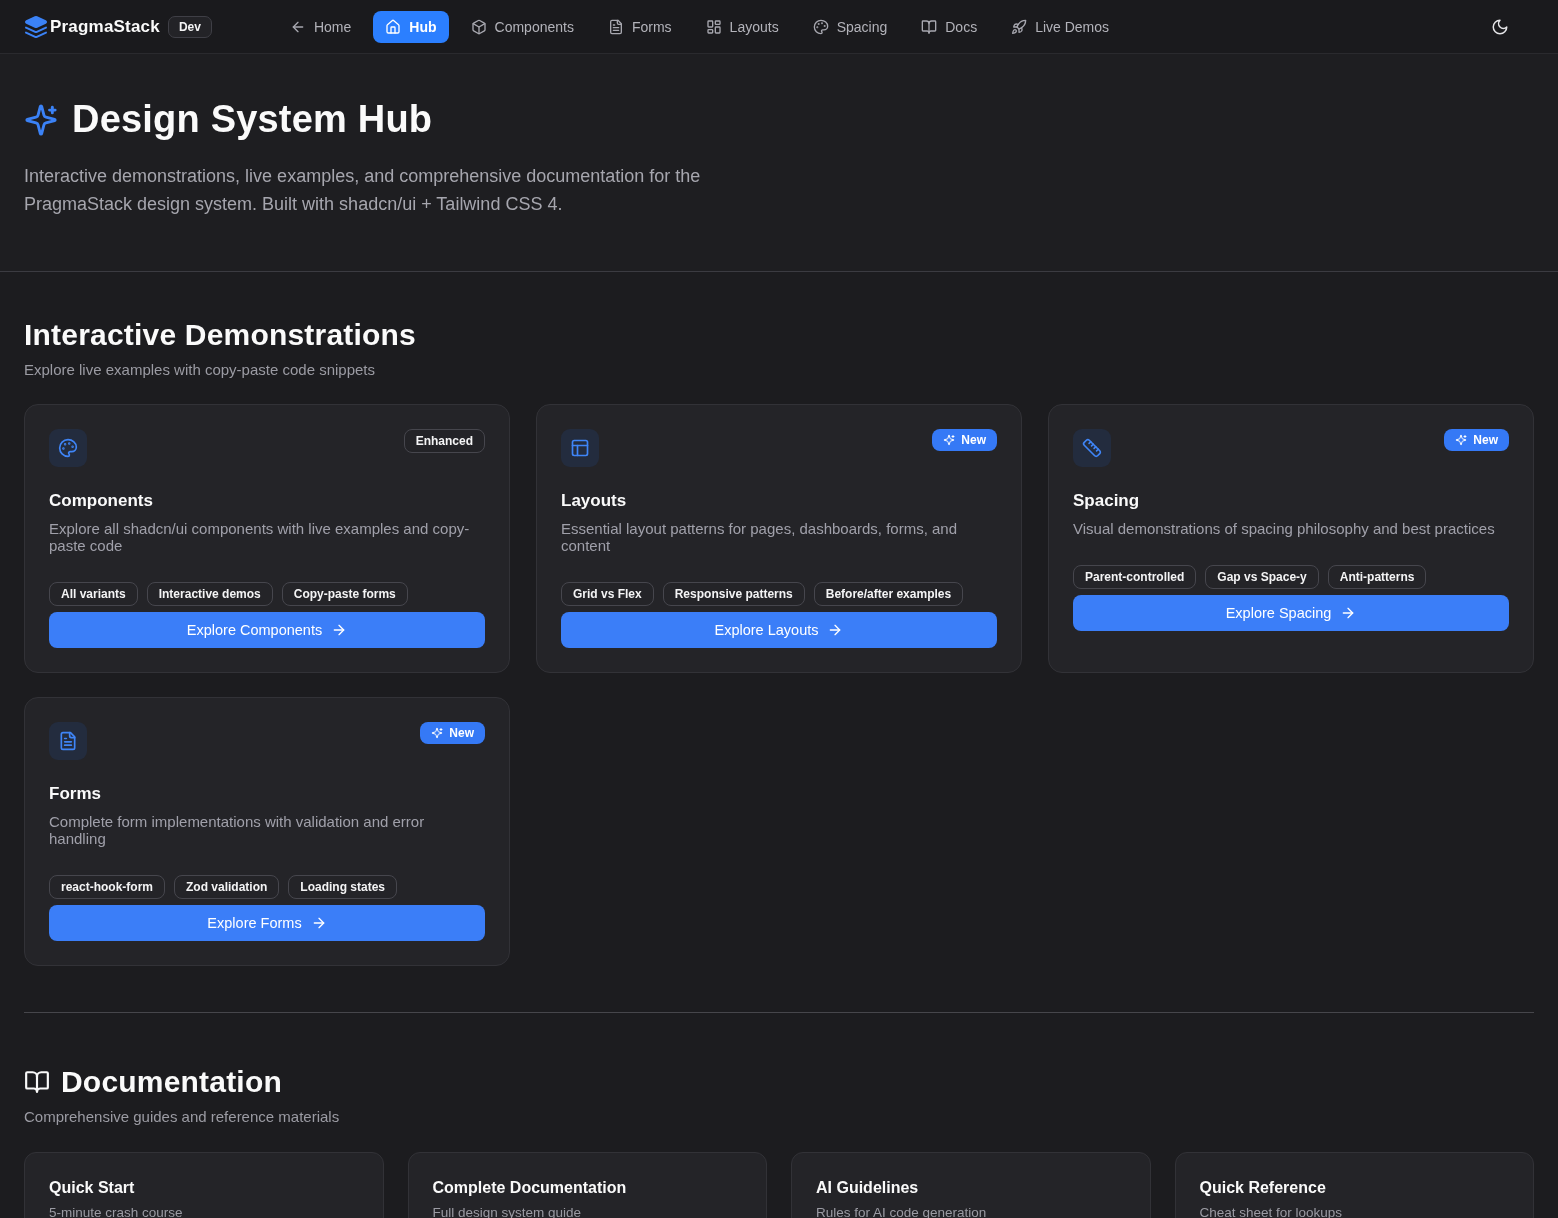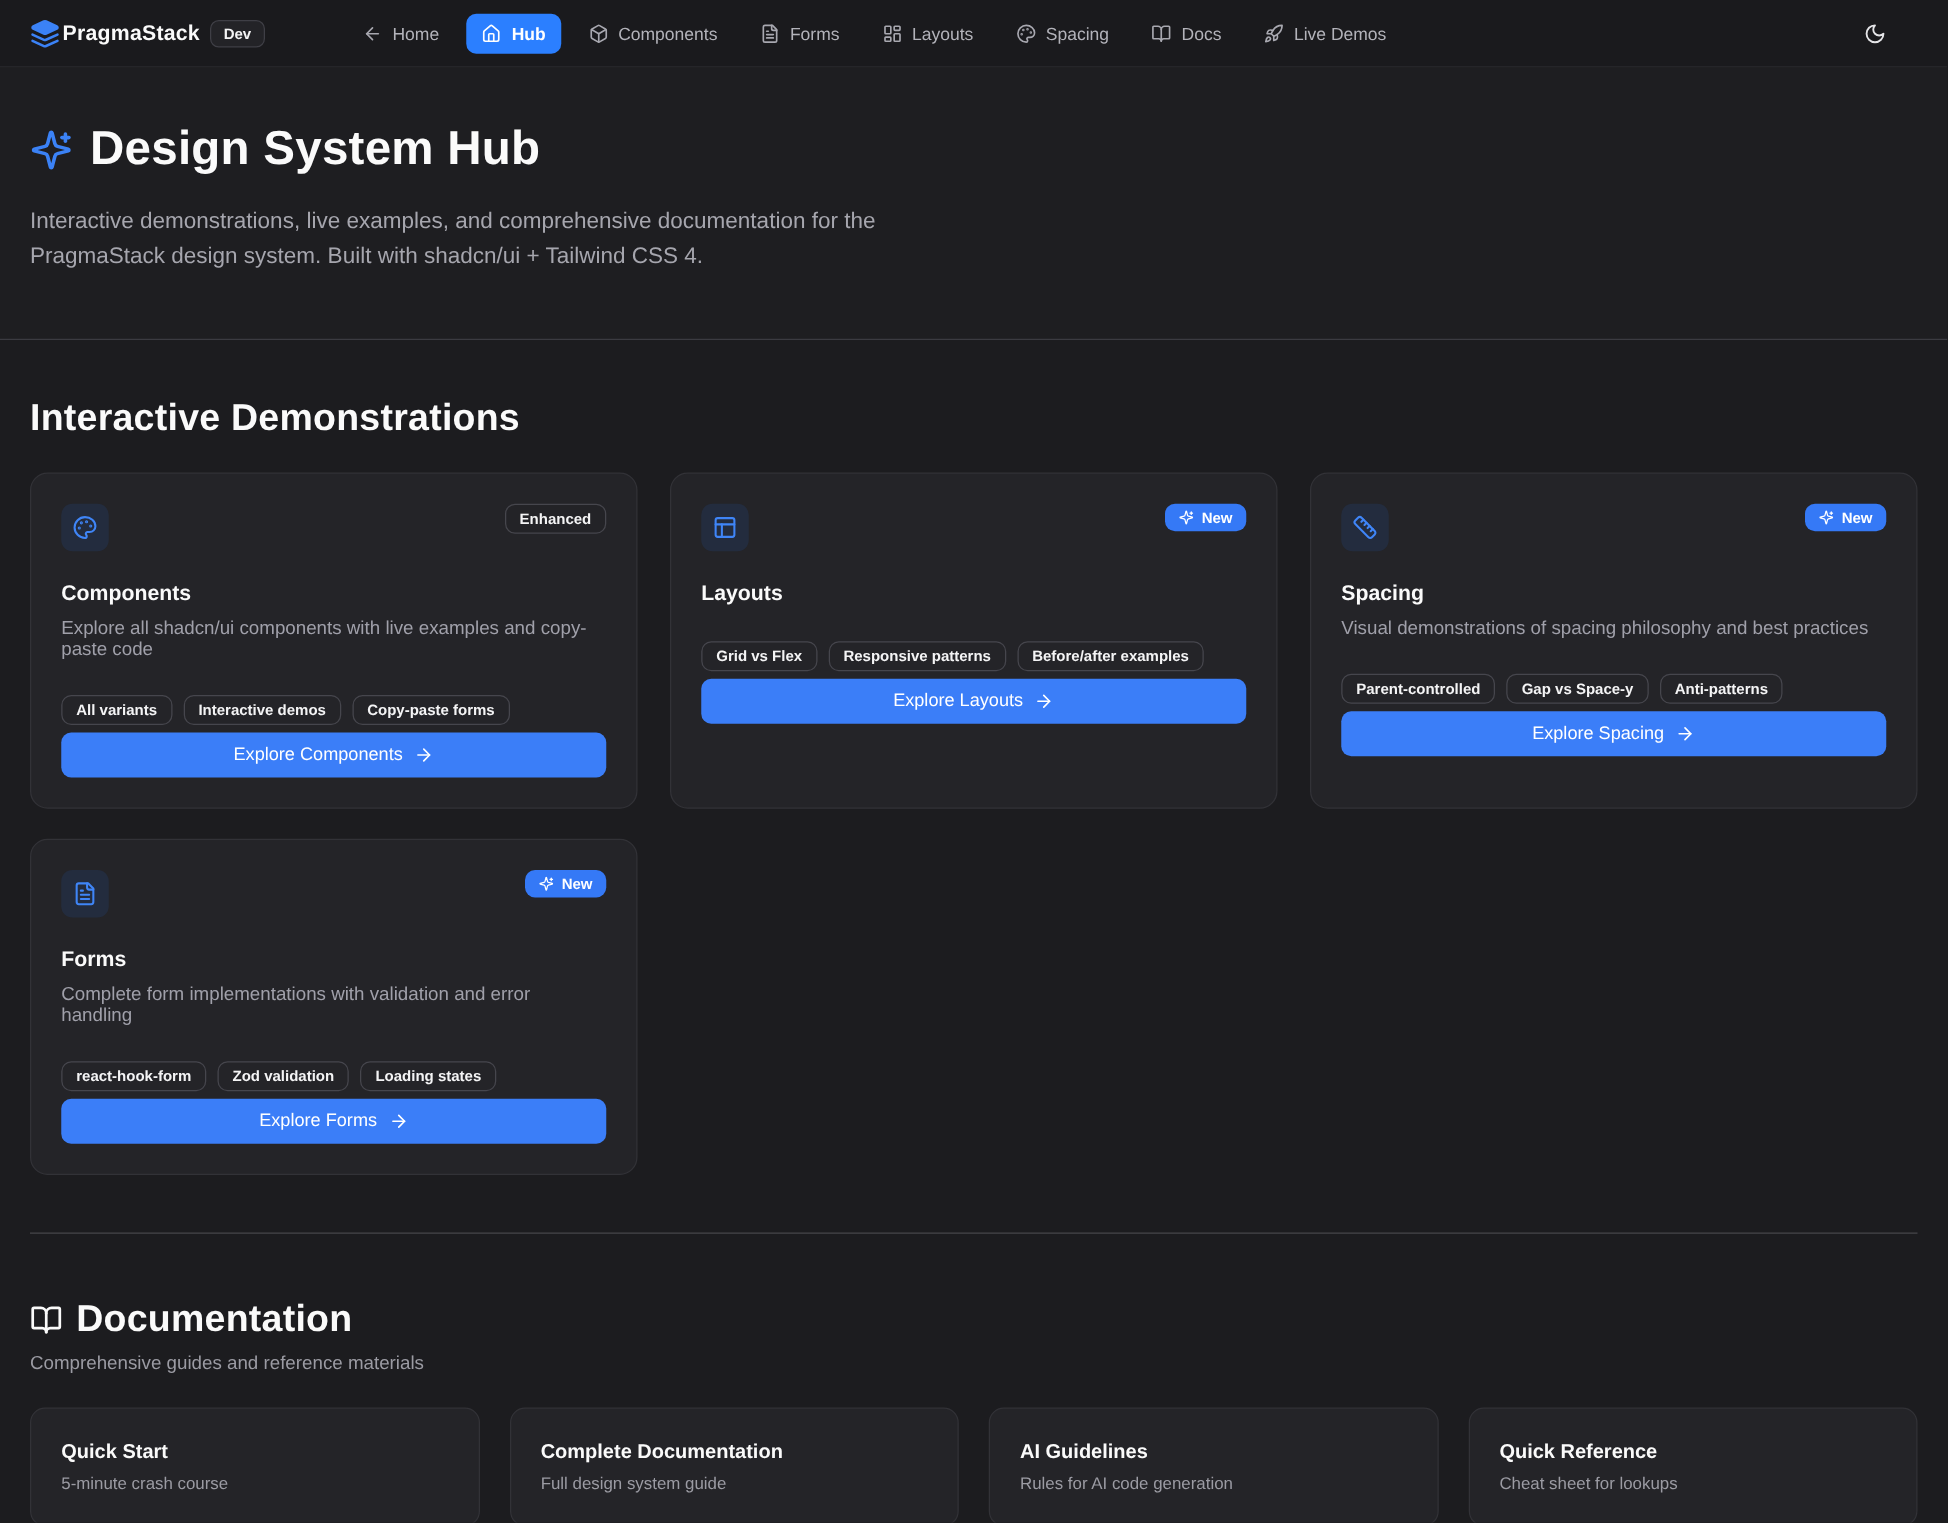--- a/index.html
+++ b/index.html
@@ -280,20 +280,21 @@
         </svg>
     </span>
     <h1 class="hero-title">Design System Hub</h1>
   </div>
   <p class="hero-desc">Interactive demonstrations, live examples, and comprehensive documentation for the PragmaStack design system. Built with shadcn/ui + Tailwind CSS 4.</p>
 </section>
 
 <main class="main">
 
   <h2 class="section-title">Interactive Demonstrations</h2>
+  <p class="section-sub">Explore live examples with copy-paste code snippets</p>
 
   <div class="demo-grid">
 
     <div class="demo-card">
       <div class="card-top">
         <div class="icon-tile">
           <svg width="20" height="20" viewBox="0 0 24 24" fill="none" stroke="currentColor" stroke-width="2" stroke-linecap="round" stroke-linejoin="round">
               <circle cx="13.5" cy="6.5" r=".5" fill="currentColor"></circle>
               <circle cx="17.5" cy="10.5" r=".5" fill="currentColor"></circle>
               <circle cx="8.5" cy="7.5" r=".5" fill="currentColor"></circle>
@@ -335,20 +336,21 @@
             <svg width="12" height="12" viewBox="0 0 24 24" fill="none" stroke="currentColor" stroke-width="2" stroke-linecap="round" stroke-linejoin="round">
                 <path d="M9.937 15.5A2 2 0 0 0 8.5 14.063l-6.135-1.582a.5.5 0 0 1 0-.962L8.5 9.936A2 2 0 0 0 9.937 8.5l1.582-6.135a.5.5 0 0 1 .963 0L14.063 8.5A2 2 0 0 0 15.5 9.937l6.135 1.581a.5.5 0 0 1 0 .964L15.5 14.063a2 2 0 0 0-1.437 1.437l-1.582 6.135a.5.5 0 0 1-.963 0z"></path>
                 <path d="M20 3v4"></path>
                 <path d="M22 5h-4"></path>
               </svg>
           </span>
           <span>New</span>
         </span>
       </div>
       <h3 class="card-title">Layouts</h3>
+      <p class="card-desc">Essential layout patterns for pages, dashboards, forms, and content</p>
       <div class="tag-row">
         <span class="tag">Grid vs Flex</span>
         <span class="tag">Responsive patterns</span>
         <span class="tag">Before/after examples</span>
       </div>
       <button class="explore-btn">
         <span>Explore Layouts</span>
         <span>
           <svg width="16" height="16" viewBox="0 0 24 24" fill="none" stroke="currentColor" stroke-width="2" stroke-linecap="round" stroke-linejoin="round">
               <path d="M5 12h14"></path>

